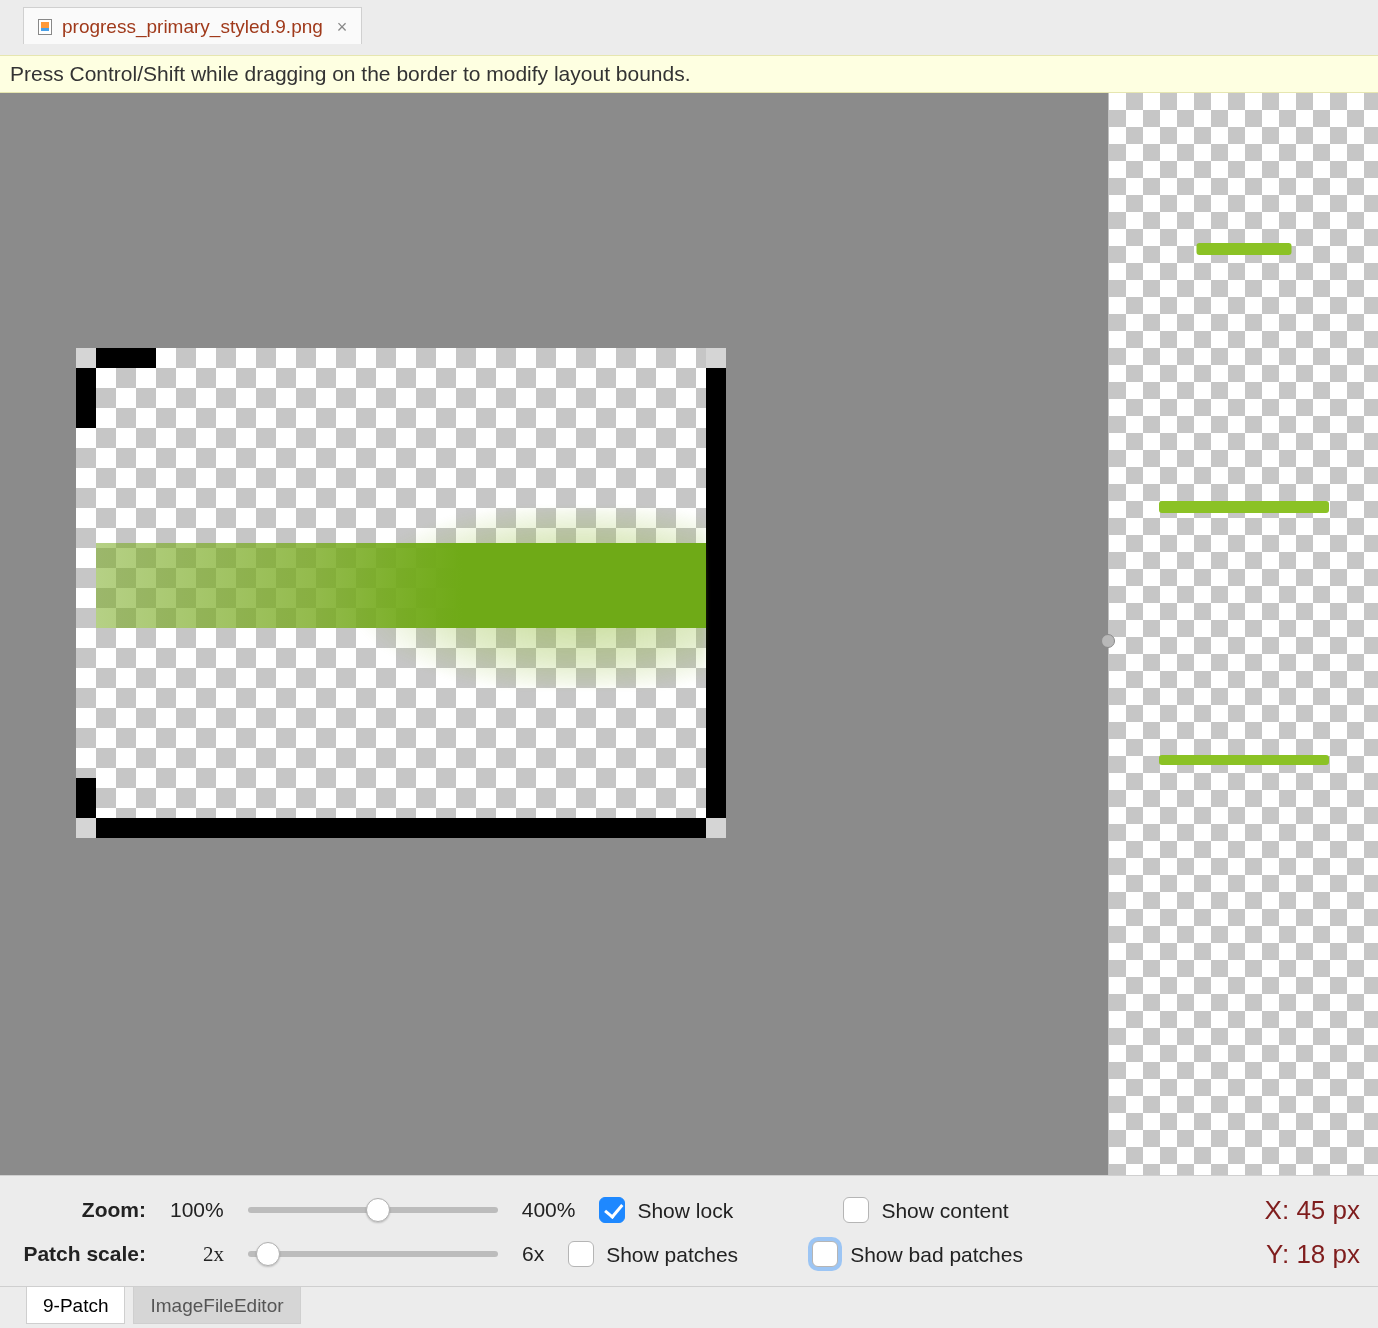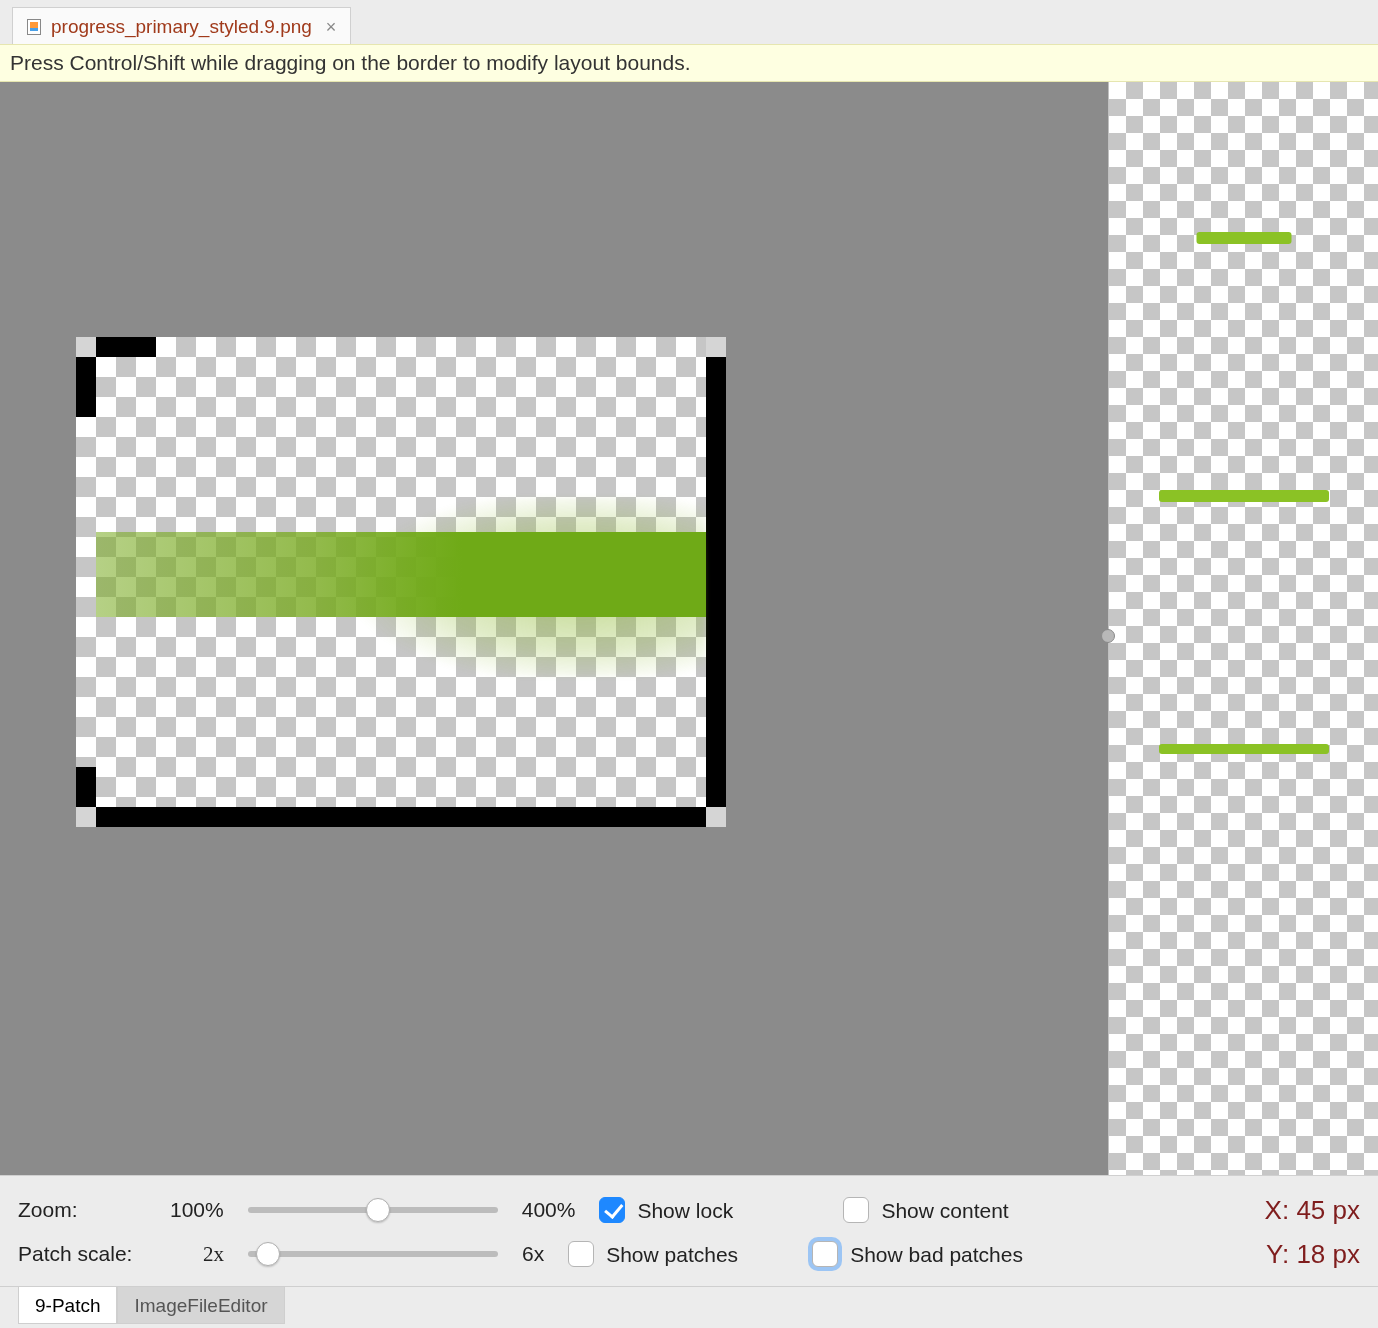--- a/index.html
+++ b/index.html
@@ -12,21 +12,21 @@
     overflow: hidden;
     display: flex;
     flex-direction: column;
   }
   
   .file-tabs {
     display: flex;
     align-items: flex-end;
     background: #ececec;
     height: 44px;
-    padding-left: 12px;
+    padding-left: 23px;
   }
   .file-tab {
     display: flex;
     align-items: center;
     gap: 8px;
     background: #fafafa;
     border: 1px solid #d0d0d0;
     border-bottom: none;
     padding: 8px 14px 6px 12px;
     font-size: 19px;
@@ -40,20 +40,21 @@
     cursor: pointer;
   }
   
   .hint-bar {
     background: #feffe1;
     border-top: 1px solid #e6e6b0;
     border-bottom: 1px solid #e6e6b0;
     color: #333;
     font-size: 21px;
     padding: 6px 10px;
+    margin-top: 11px;
   }
   
   .editor-area {
     flex: 1;
     display: flex;
     min-height: 0;
   }
   .canvas-pane {
     flex: 1;
     background: #8b8b8b;
@@ -138,21 +139,21 @@
     border-top:1px solid #d0d0d0;
     padding:12px 18px 10px 18px;
   }
   .ctrl-row {
     display:flex;
     align-items:center;
     gap:24px;
     height:44px;
   }
   .lbl { font-size:21px; color:#222; white-space:nowrap; }
-  .lbl.small-right { width:128px; text-align:left; }
+  .lbl.small-right { width:128px; text-align:right;font-weight:bold; }
   .slider {
     width:250px; height:6px;
     background:#bcbcbc;
     border-radius:3px;
     position:relative;
   }
   .slider .thumb {
     position:absolute;
     top:50%; transform:translate(-50%,-50%);
     width:24px; height:24px;
@@ -196,20 +197,21 @@
     padding-left:18px;
   }
   .btab {
     font-size:19px;
     padding:8px 16px 6px 16px;
     border:1px solid #cfcfcf;
     border-top:none;
     background:#d6d6d6;
     color:#555;
     cursor:pointer;
+    margin-left:8px;
   }
   .btab.active {
     background:#ffffff;
     color:#000;
   }
 </style>
 </head>
 <body>
 
 <div class="file-tabs">

